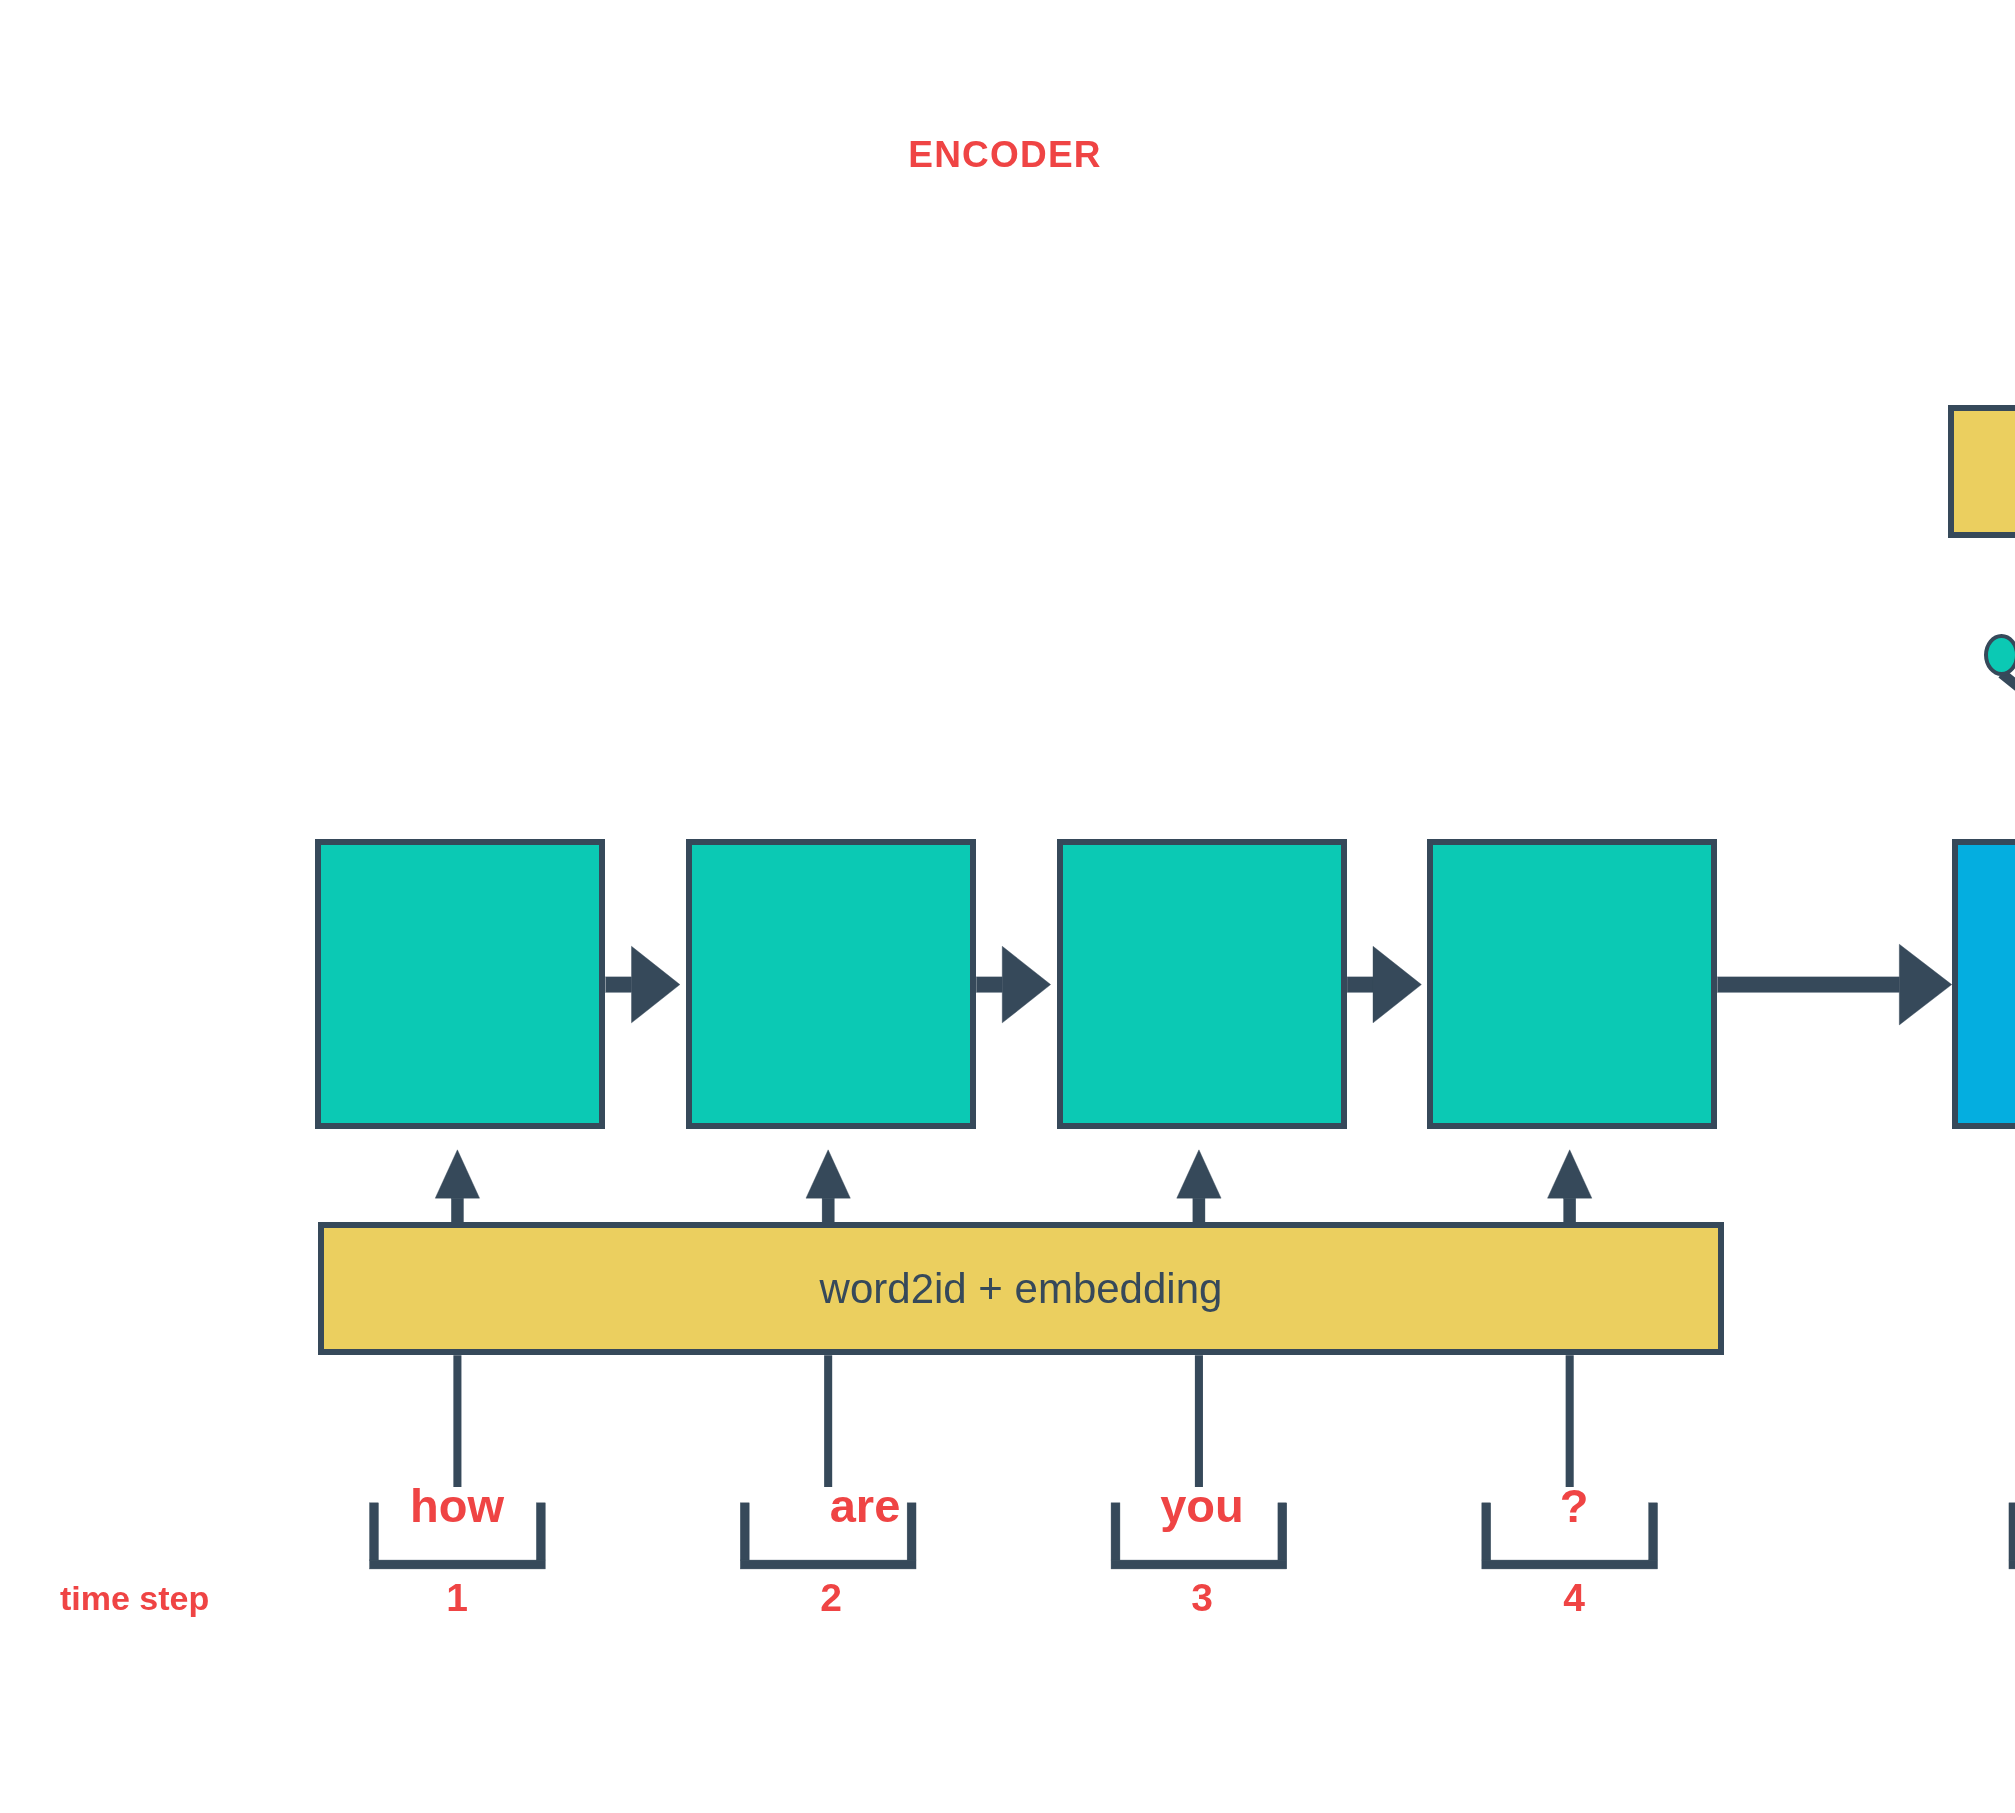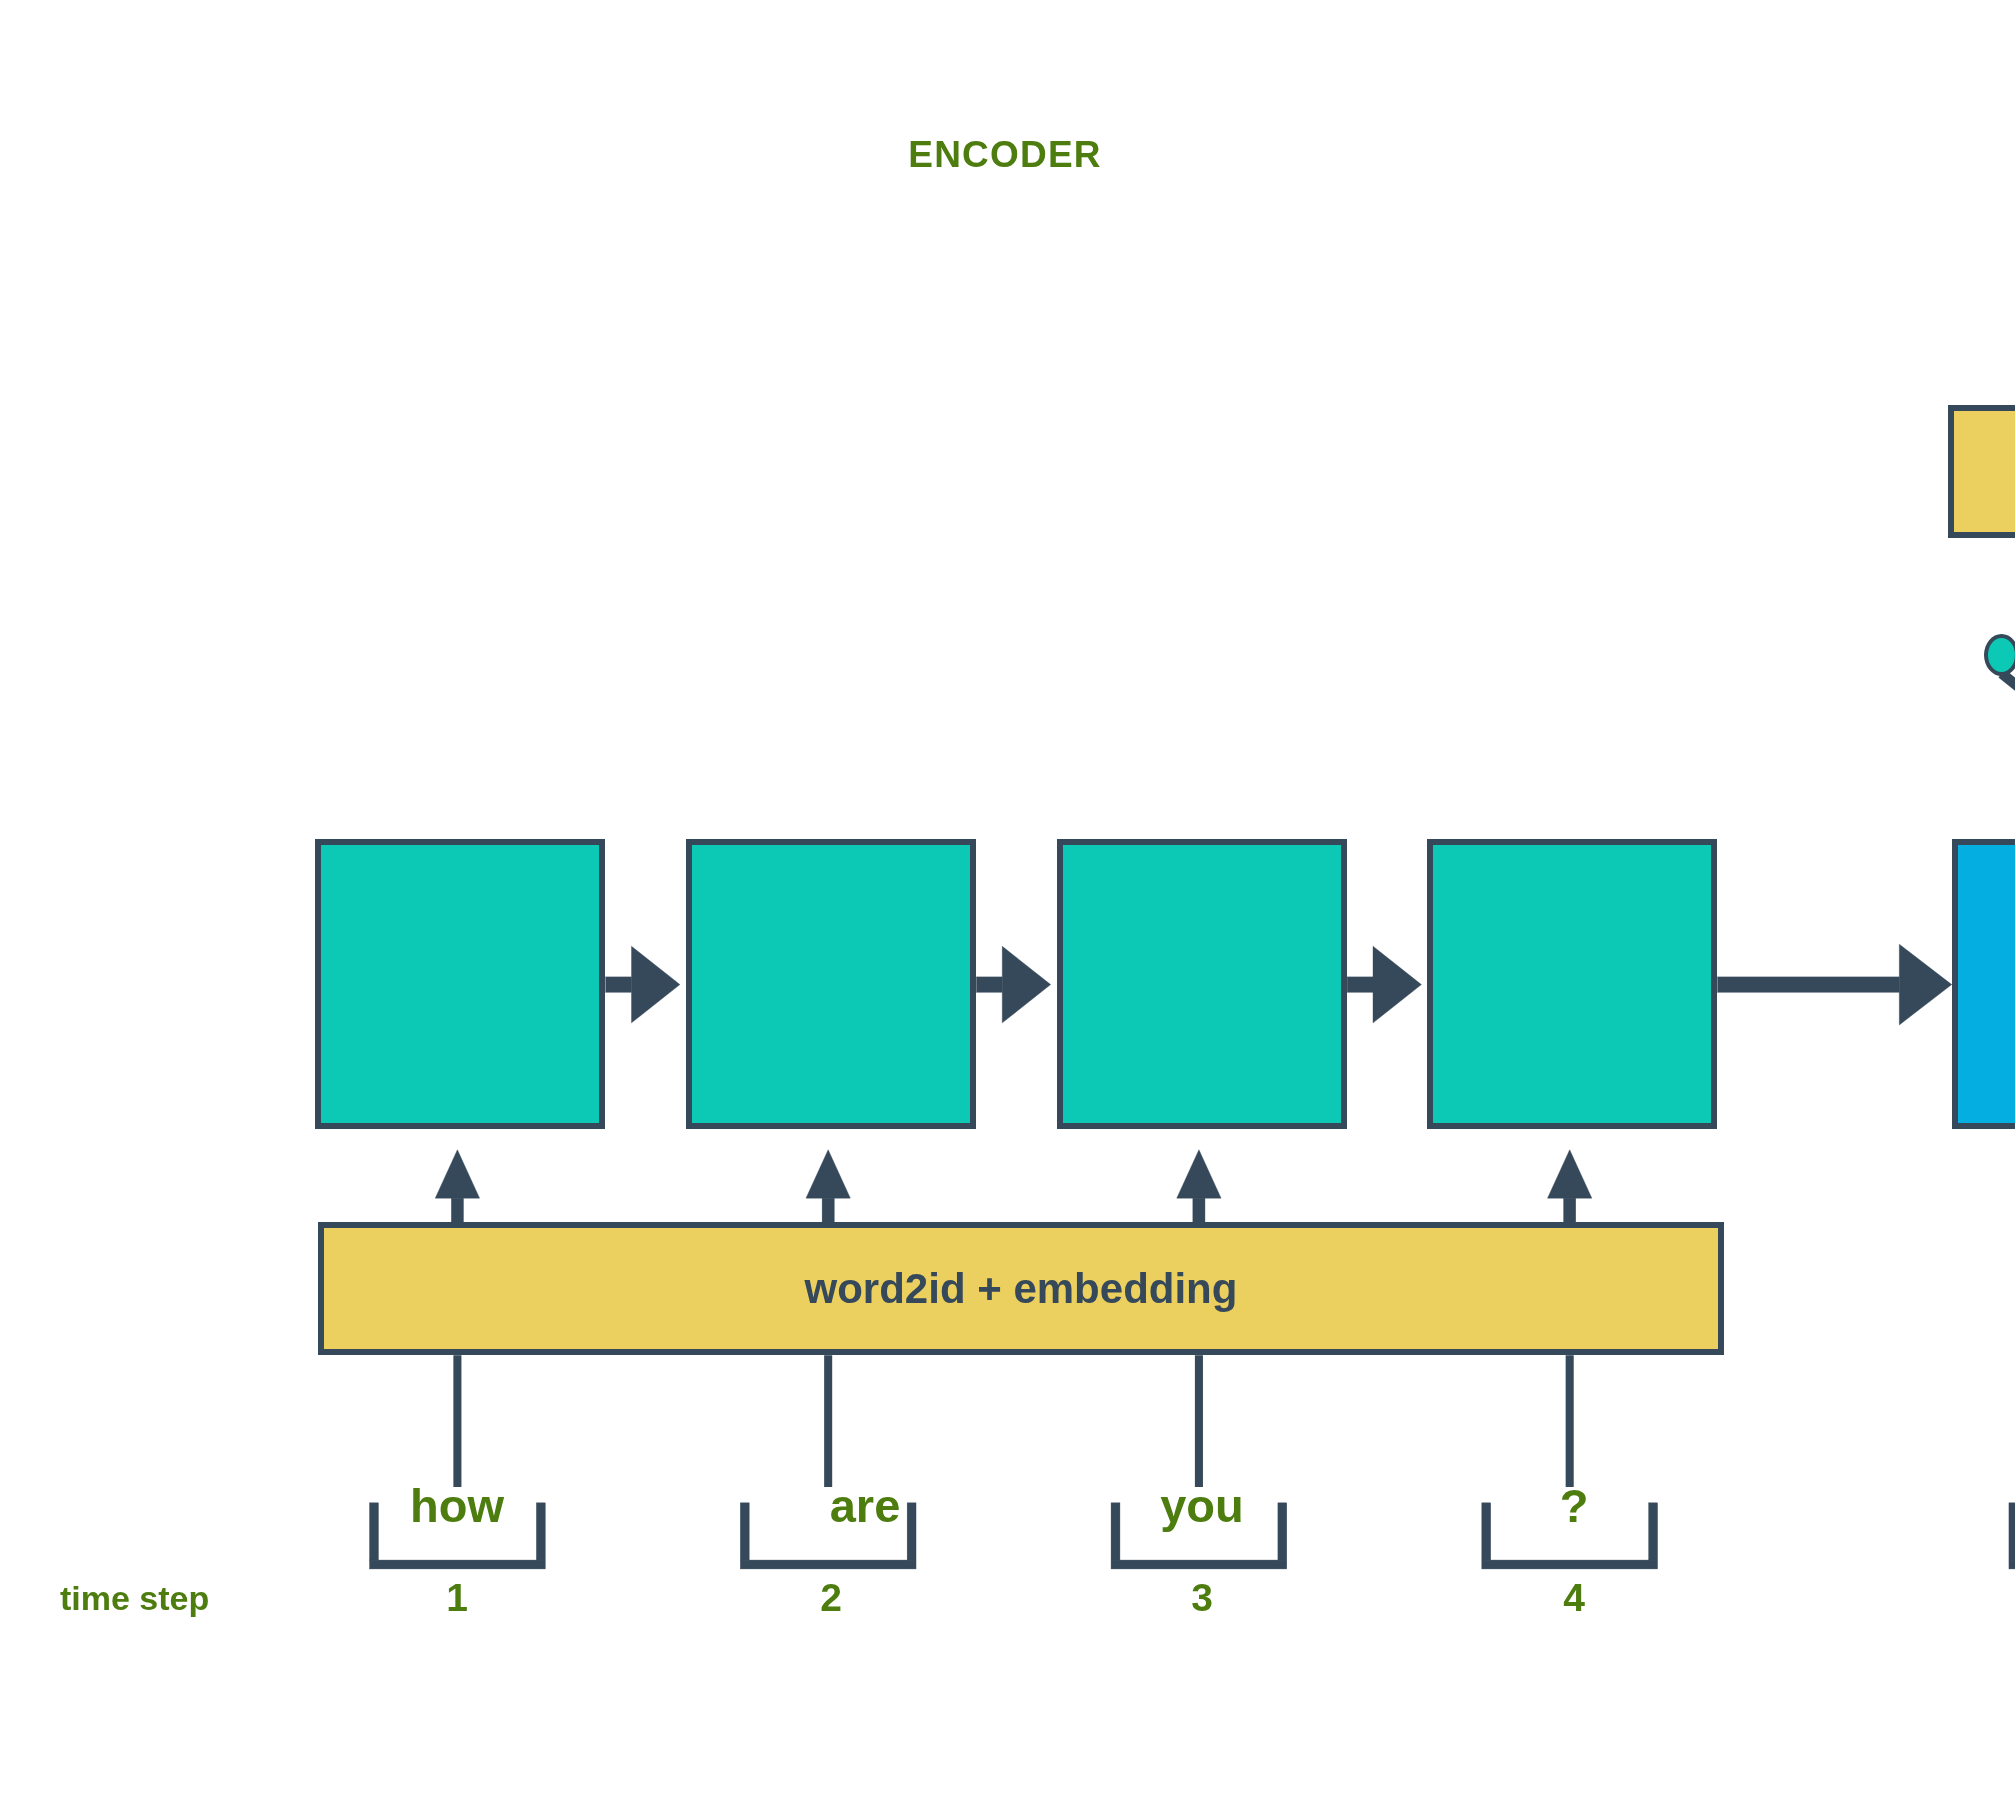--- a/index.html
+++ b/index.html
@@ -20,21 +20,21 @@
   #wires {
     position: absolute;
     left: 0;
     top: 0;
     width: 3224px;
     height: 1814px;
     pointer-events: none;
   }
   .lbl {
     position: absolute;
-    color: #4d7c0f;
+    color: #ef4444;
     font-weight: bold;
     white-space: nowrap;
     transform: translate(-50%, -50%);
     text-align: center;
   }
   .section-title {
     font-size: 37px;
     letter-spacing: 1.2px;
   }
   .in-word {
@@ -58,21 +58,21 @@
     position: absolute;
     box-sizing: border-box;
     border: 6.9px solid #36495A;
     background: #EBCF5F;
     display: flex;
     align-items: center;
     justify-content: center;
   }
   .ybox-text {
     color: #36495A;
-    font-weight: bold;
+    font-weight: normal;
     font-size: 42px;
     white-space: nowrap;
   }
   .node {
     position: absolute;
     box-sizing: border-box;
     border-radius: 50%;
     background: #0BC9B4;
     border: 4.8px solid #36495A;
   }

